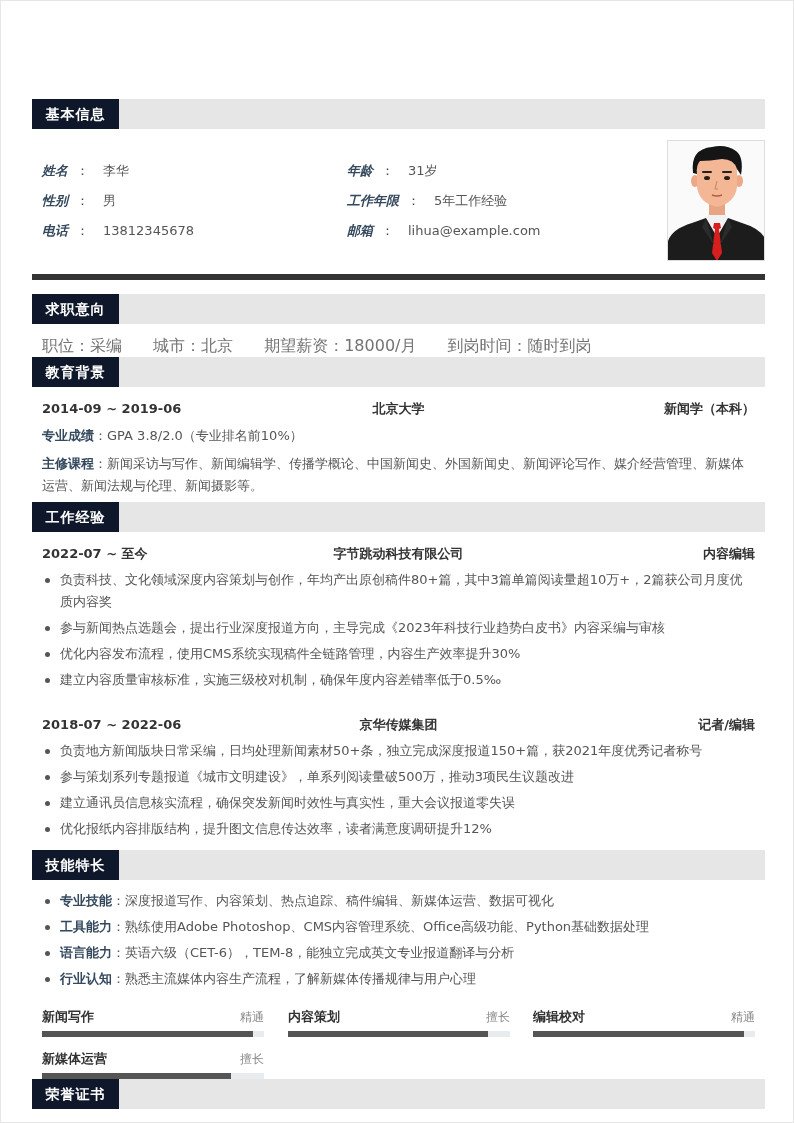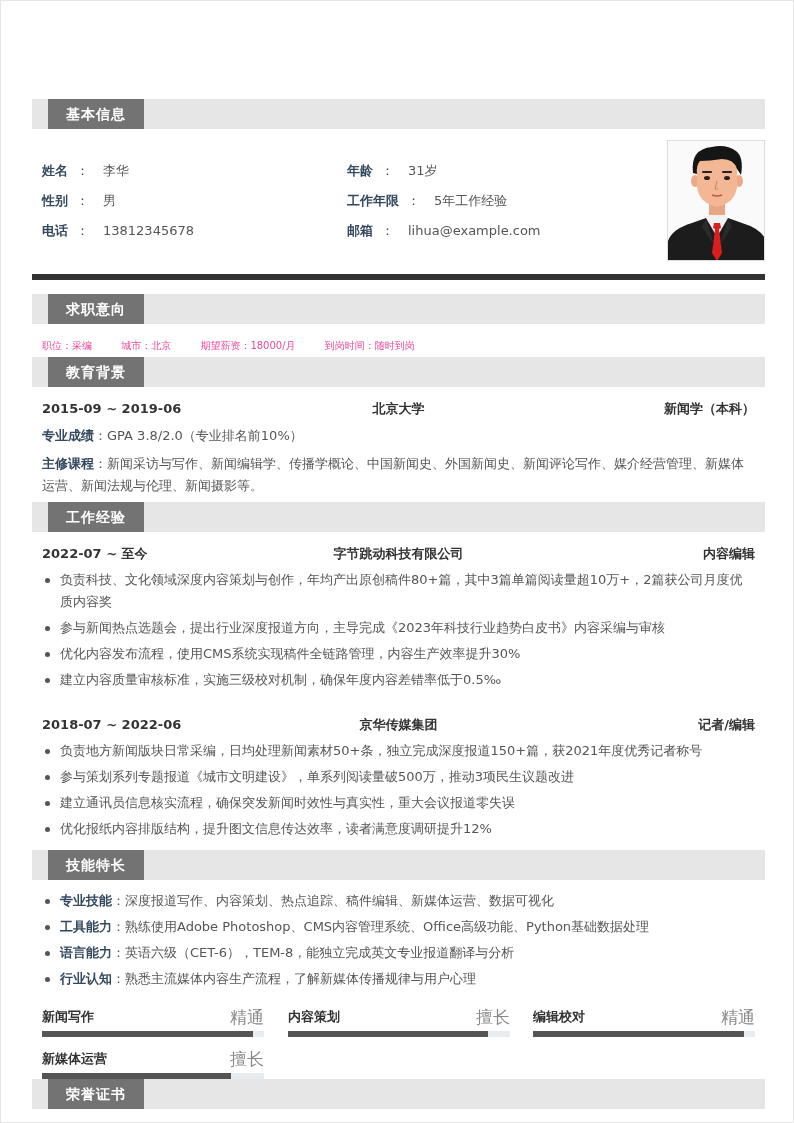--- a/index.html
+++ b/index.html
@@ -6,50 +6,50 @@
   html, body { width: 794px; height: 1123px; overflow: hidden; background: #ffffff; }
   body { font-family: "DejaVu Sans", "Liberation Sans", sans-serif; color: #555; position: relative; }
   .page { position: absolute; left: 0; top: 0; width: 794px; height: 1123px; border: 1px solid #e6e6e6; background: #fff; }
 
   .header { position: absolute; left: 31px; top: 2px; width: 733px; height: 88px;
             background: linear-gradient(180deg, #f7f8fb 0%, #fbfcfd 70%, #ffffff 100%); text-align: center; }
   .header .title { position: absolute; left: 0; right: 0; top: 22px; font-size: 26px; font-weight: bold; color: #333; letter-spacing: 1px; line-height: 34px; }
   .header .subtitle { position: absolute; left: 0; right: 0; top: 62px; font-size: 13px; color: #7a7f87; line-height: 18px; }
 
   .sec-head { position: absolute; left: 31px; width: 733px; height: 30px; background: #e6e6e6; }
-  .sec-head .tab { position: absolute; left: 0; top: 0; width: 96px; height: 30px; background: #737373; color: #fff;
-                   font-size: 14px; font-weight: bold; line-height: 30px; text-align: center; letter-spacing: 1px; margin-left: 16px; }
+  .sec-head .tab { position: absolute; left: 0; top: 0; width: 87px; height: 30px; background: #0f172a; color: #fff;
+                   font-size: 14px; font-weight: bold; line-height: 30px; text-align: center; letter-spacing: 1px; }
 
   .info-row { position: absolute; font-size: 13px; line-height: 18px; color: #555; white-space: nowrap; }
-  .info-row .lbl { color: #34495e; font-weight: bold; }
+  .info-row .lbl { color: #34495e; font-weight: bold; font-style: italic; }
   .info-row .colon { color: #34495e; margin: 0 14px 0 8px; }
 
   .photo { position: absolute; left: 666px; top: 139px; width: 98px; height: 121px; border: 1px solid #ddd; background: #fbfbfb; overflow: hidden; }
 
   .rule { position: absolute; left: 31px; top: 273px; width: 733px; height: 6px; background: #333; }
 
-  .intent { position: absolute; left: 41px; top: 336px; font-size: 10px; color: #ec4899; line-height: 18px; white-space: nowrap; }
+  .intent { position: absolute; left: 41px; top: 336px; font-size: 16px; color: #737373; line-height: 18px; white-space: nowrap; }
   .intent span { margin-right: 26px; }
 
   .row3 { position: absolute; left: 41px; width: 713px; height: 18px; font-size: 13px; font-weight: bold; color: #333; line-height: 18px; }
   .row3 .l { position: absolute; left: 0; }
   .row3 .c { position: absolute; left: 0; right: 0; text-align: center; }
   .row3 .r { position: absolute; right: 0; }
 
   .para { position: absolute; left: 41px; width: 713px; font-size: 13px; line-height: 22px; color: #555; }
   .para .k { color: #34495e; font-weight: bold; }
 
   .bullets { position: absolute; left: 41px; width: 713px; list-style: none; }
   .bullets li { position: relative; padding-left: 18px; font-size: 13px; line-height: 22px; color: #555; margin-bottom: 4px; }
   .bullets li::before { content: ""; position: absolute; left: 3px; top: 9px; width: 5px; height: 5px; border-radius: 50%; background: #555; }
   .bullets .k { color: #34495e; font-weight: bold; }
 
   .skill { position: absolute; width: 222px; height: 30px; }
   .skill .name { position: absolute; left: 0; top: 0; font-size: 13px; font-weight: bold; color: #333; line-height: 18px; }
-  .skill .level { position: absolute; right: 0; top: 1px; font-size: 17px; color: #888; line-height: 16px; }
+  .skill .level { position: absolute; right: 0; top: 1px; font-size: 12px; color: #888; line-height: 16px; }
   .skill .track { position: absolute; left: 0; top: 23px; width: 222px; height: 6px; background: #e9ecef; }
   .skill .fill { position: absolute; left: 0; top: 0; height: 6px; background: #555; }
 </style>
 </head>
 <body>
 
 <div class="page">
 
 
   <div class="sec-head" style="top:98px;">
@@ -119,21 +119,21 @@
     <span>城市：北京</span>
     <span>期望薪资：18000/月</span>
     <span>到岗时间：随时到岗</span>
   </div>
 
   <div class="sec-head" style="top:356px;padding-left:36px;">
     <div class="tab">教育背景</div>
   </div>
   <div class="row3" style="top:399px;">
     <span class="c">北京大学</span>
-    <span class="l">2015-09 ~ 2019-06</span>
+    <span class="l">2014-09 ~ 2019-06</span>
     <span class="r">新闻学（本科）</span>
   </div>
   <div class="para" style="top:424px;">
     <span class="k">专业成绩</span><span>：GPA 3.8/2.0（专业排名前10%）</span>
   </div>
   <div class="para" style="top:452px;">
     <span class="k">主修课程</span><span>：新闻采访与写作、新闻编辑学、传播学概论、中国新闻史、外国新闻史、新闻评论写作、媒介经营管理、新媒体运营、新闻法规与伦理、新闻摄影等。</span>
   </div>
 
   <div class="sec-head" style="top:501px;">

